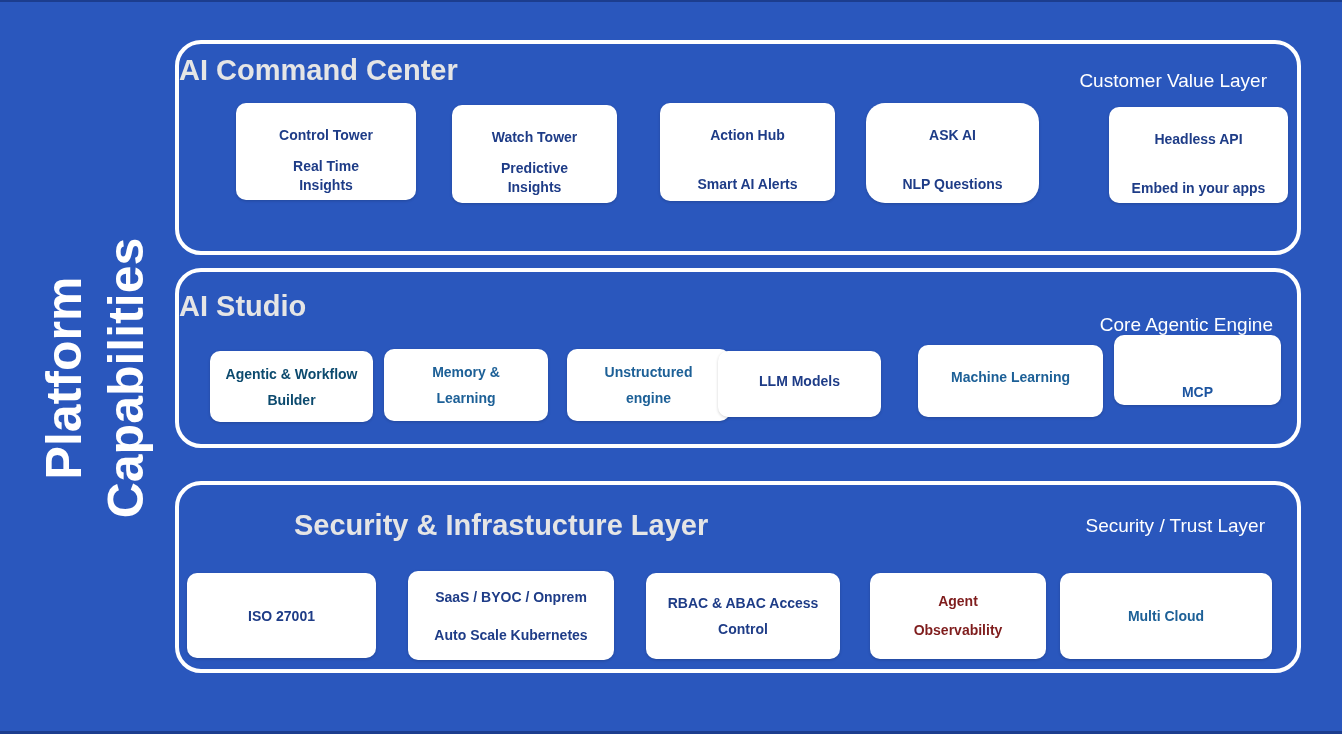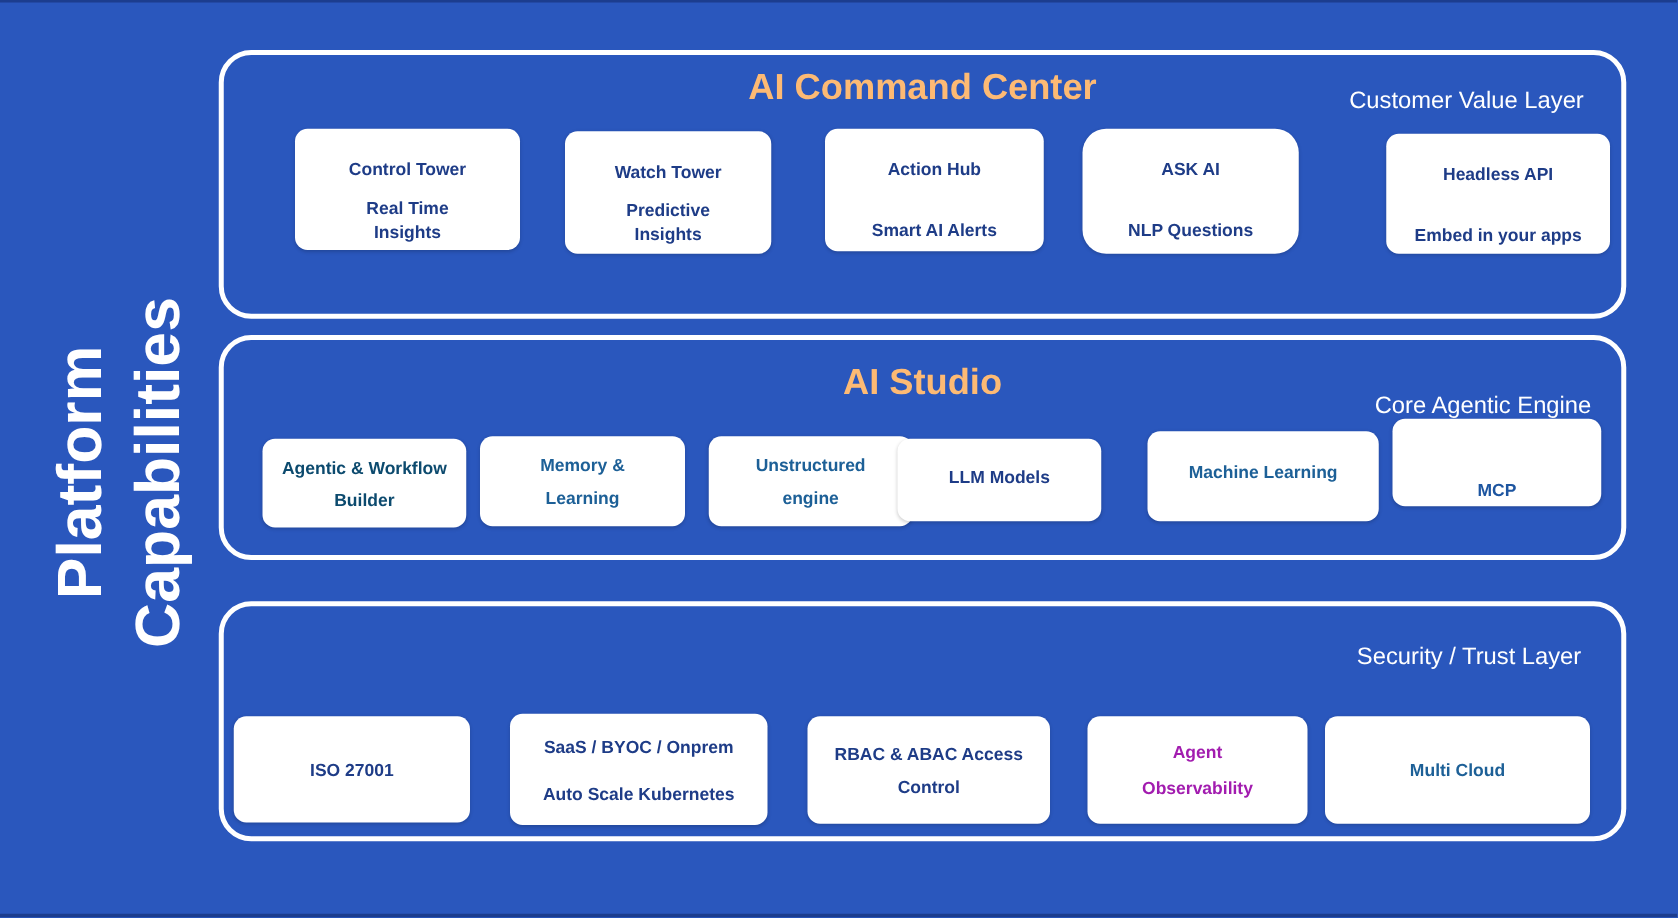--- a/index.html
+++ b/index.html
@@ -21,21 +21,21 @@
     position:absolute;left:175px;width:1126px;
     border:4px solid #ffffff;border-radius:26px;
     box-sizing:border-box;
   }
   .s1{top:40px;height:215px;}
   .s2{top:268px;height:180px;}
   .s3{top:481px;height:192px;}
 
   .ltitle{
     position:absolute;left:0;right:0;margin:0;
-    text-align:center;color:#fdba74;font-weight:bold;font-size:29px;
+    color:#e5e5e5;font-weight:bold;font-size:29px;
   }
   .s1 .ltitle{top:10px;}
   .s2 .ltitle{top:18px;}
   .s3 .ltitle{top:24px;left:115px;}
 
   .ltag{position:absolute;color:#ffffff;font-size:19px;font-weight:400;}
   .s1 .ltag{right:30px;top:26px;}
   .s2 .ltag{right:24px;top:42px;}
   .s3 .ltag{right:32px;top:30px;}
 
@@ -145,32 +145,33 @@
     </div>
     <div class="card b4" style="color: rgb(29, 96, 151);">
       <div class="t">Machine Learning</div>
     </div>
     <div class="card b5" style="color: rgb(29, 85, 160);">
       <div class="t">MCP</div>
     </div>
   </section>
 
   <section class="layer s3">
+    <h2 class="ltitle">Security &amp; Infrastucture Layer</h2>
     <div class="ltag">Security / Trust Layer</div>
 
     <div class="card b0" style="color: rgb(30, 60, 135);">
       <div class="t">ISO 27001</div>
     </div>
     <div class="card b1" style="color: rgb(30, 60, 135);">
       <div class="t">SaaS / BYOC / Onprem</div>
       <div class="s">Auto Scale Kubernetes</div>
     </div>
     <div class="card b2" style="color: rgb(30, 60, 135);">
       <div class="t">RBAC &amp; ABAC Access Control</div>
     </div>
-    <div class="card b3" style="color: #a21caf;">
+    <div class="card b3" style="color: #7f1d1d;">
       <div class="t">Agent Observability</div>
     </div>
     <div class="card b4" style="color: rgb(29, 96, 151);">
       <div class="t">Multi Cloud</div>
     </div>
   </section>
 </div>
 
 </body></html>

